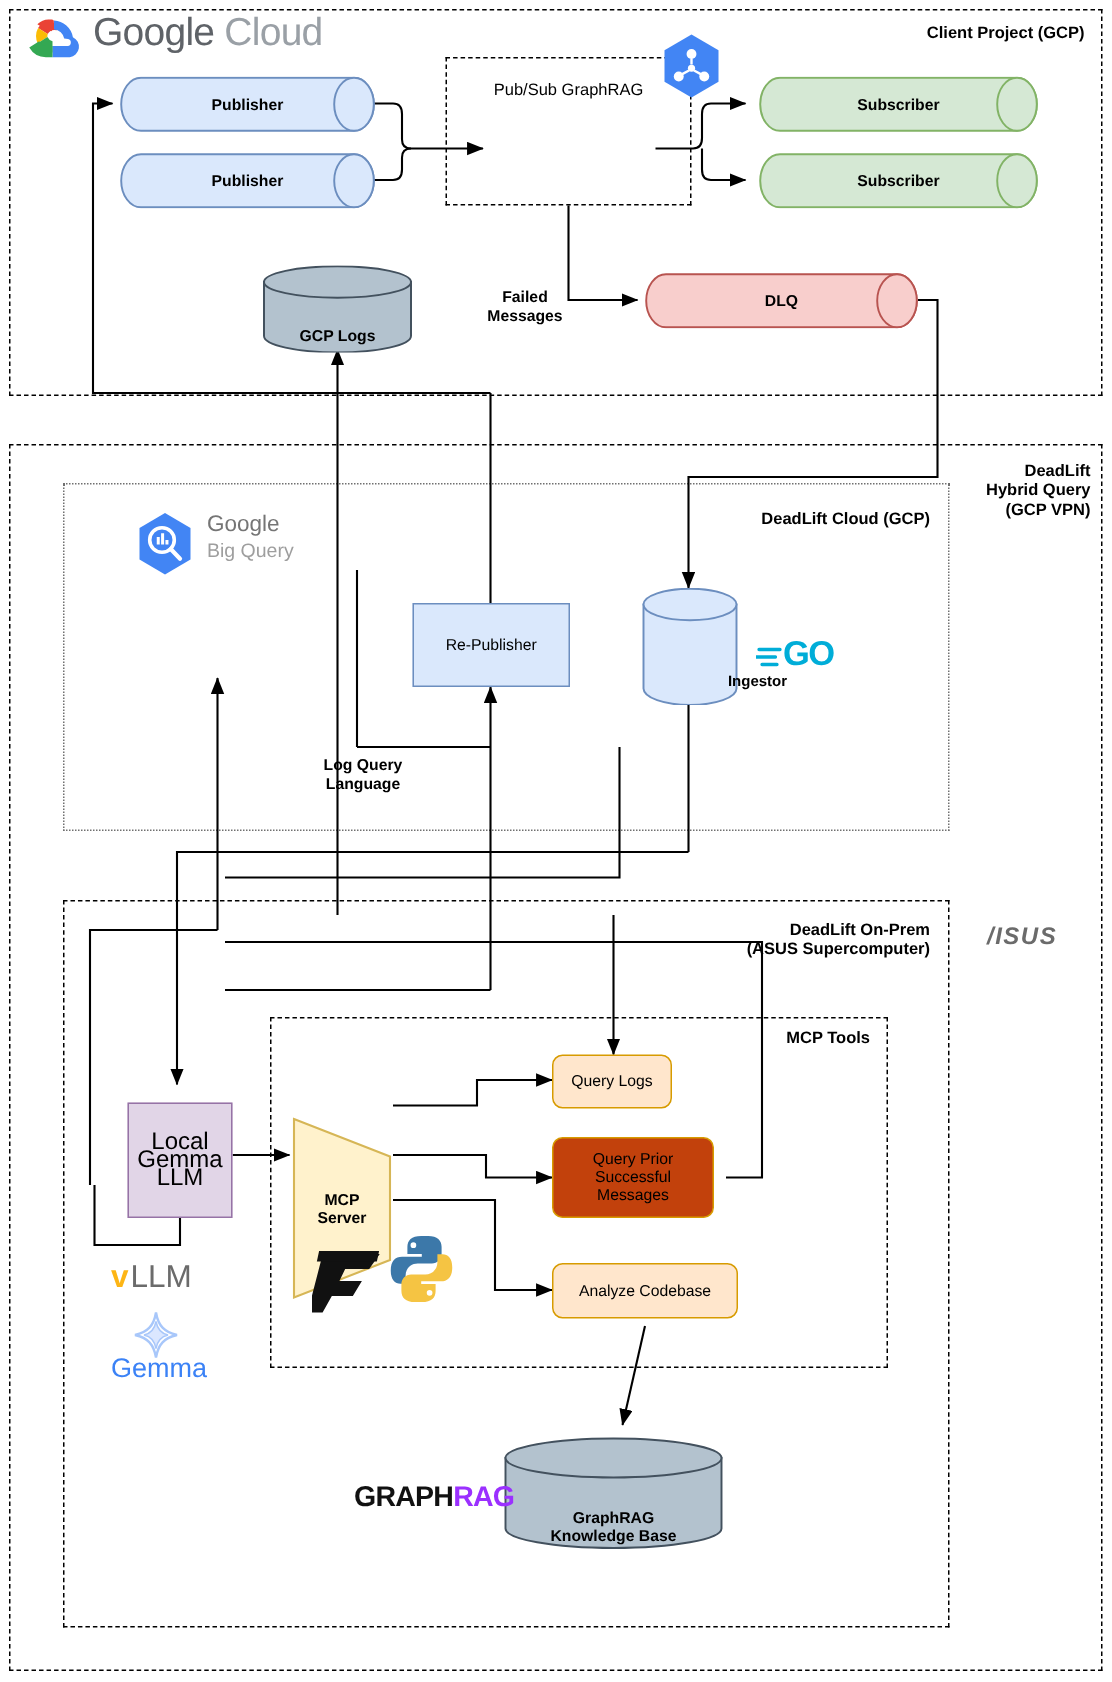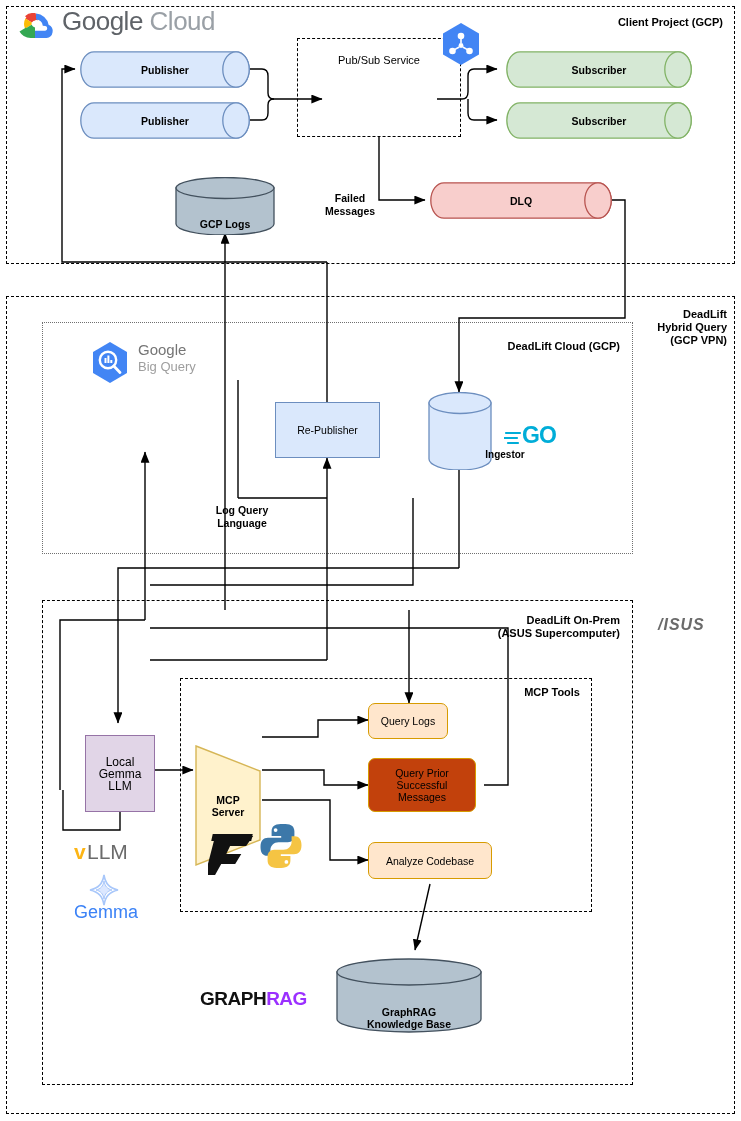--- a/index.html
+++ b/index.html
@@ -24,33 +24,33 @@
   
   .logo{position:absolute;}
   .gc-text{font-size:26px;color:#5f6368;letter-spacing:-0.5px;font-family:"Liberation Sans",sans-serif;}
   .bq-g{font-size:15px;color:#757575;line-height:15px;font-family:"Liberation Sans",sans-serif;}
   .bq-q{font-size:13px;color:#9e9e9e;line-height:14px;font-family:"Liberation Sans",sans-serif;}
   .go-text{font-size:23px;font-weight:bold;color:#00ADD8;font-family:"Liberation Sans",sans-serif;letter-spacing:-1px;}
   .vllm-v{font-size:21px;font-weight:bold;color:#FDB515;font-family:"Liberation Sans",sans-serif;}
   .vllm-t{font-size:21px;color:#6b6b6b;font-family:"Liberation Sans",sans-serif;}
   .gemma-t{font-size:18px;color:#3b82f6;font-family:"Liberation Sans",sans-serif;}
   .asus-t{font-size:16px;font-weight:bold;color:#6b6b6b;font-style:italic;letter-spacing:1px;font-family:"Liberation Sans",sans-serif;}
-  .grag-a{font-size:19px;font-weight:bold;color:#111;letter-spacing:-0.5px;font-family:"Liberation Sans",sans-serif;}
+  .grag-a{font-size:19px;font-weight:bold;color:#111;letter-spacing:-0.5px;font-family:"Liberation Sans",sans-serif;margin-left:36px;}
   .grag-b{font-size:19px;font-weight:bold;color:#9b30ff;letter-spacing:-0.5px;font-family:"Liberation Sans",sans-serif;}
 </style>
 </head>
 <body>
 
 <div id="canvas">
 
   <div class="abs" style="left:6px;top:6px;width:729px;height:258px;border:1.5px dashed #000;"></div>
   <div class="zone-label" style="right:18px;top:16px;width:200px;">Client Project (GCP)</div>
 
   <div class="abs" style="left:297px;top:38px;width:164px;height:99px;border:1.5px dashed #000;"></div>
-  <div class="abs" style="left:297px;top:54px;width:164px;text-align:center;font-size:11px;color:#000;">Pub/Sub Service</div>
+  <div class="abs" style="left:297px;top:54px;width:164px;text-align:center;font-size:11px;color:#000;">Pub/Sub GraphRAG</div>
 
   <div class="abs" style="left:6px;top:296px;width:729px;height:818px;border:1.5px dashed #000;border-top-style:dashed;"></div>
   <div class="zone-label" style="right:14px;top:308px;width:120px;">DeadLift
 Hybrid Query
 (GCP VPN)</div>
 
   <div class="abs" style="left:42px;top:322px;width:591px;height:232px;border:1.5px dotted #707070;"></div>
   <div class="zone-label" style="left:430px;top:340px;width:190px;">DeadLift Cloud (GCP)</div>
 
   <div class="abs" style="left:42px;top:600px;width:591px;height:485px;border:1.5px dashed #000;"></div>
@@ -172,21 +172,21 @@
 
   <div class="abs" style="left:428px;top:392px;width:64px;height:78px;">
     <svg width="64" height="78" viewBox="0 0 64 78">
       <path d="M1,11 L1,67 A31,11 0 0 0 63,67 L63,11 Z" fill="#DAE8FC" stroke="#6C8EBF" stroke-width="1.3"></path>
       <ellipse cx="32" cy="11" rx="31" ry="10.5" fill="#DAE8FC" stroke="#6C8EBF" stroke-width="1.3"></ellipse>
     </svg>
     <div class="nodetext reg" style="padding-top:24px;font-weight:bold;font-size:10px;padding-left:45px;">Ingestor</div>
   </div>
 
   <div class="rectbox" style="left:85px;top:735px;width:70px;height:77px;background:#E1D5E7;border:1.3px solid #9673A6;">
-    <div class="nodetext reg" style="white-space:pre-line;font-weight:normal;font-size:12px;">Local
+    <div class="nodetext reg" style="white-space:pre-line;font-weight:normal;font-size:16px;">Local
 Gemma
 LLM</div>
   </div>
 
   <div class="abs" style="left:193px;top:743px;width:70px;height:125px;">
     <svg width="70" height="125" viewBox="0 0 70 125">
       <path d="M3,3 L67,28 L67,97 L3,122 Z" fill="#FFF2CC" stroke="#D6B656" stroke-width="1.4"></path>
     </svg>
     <div class="nodetext" style="white-space:pre-line;font-size:10.5px;padding-right:4px;">MCP
 Server</div>

